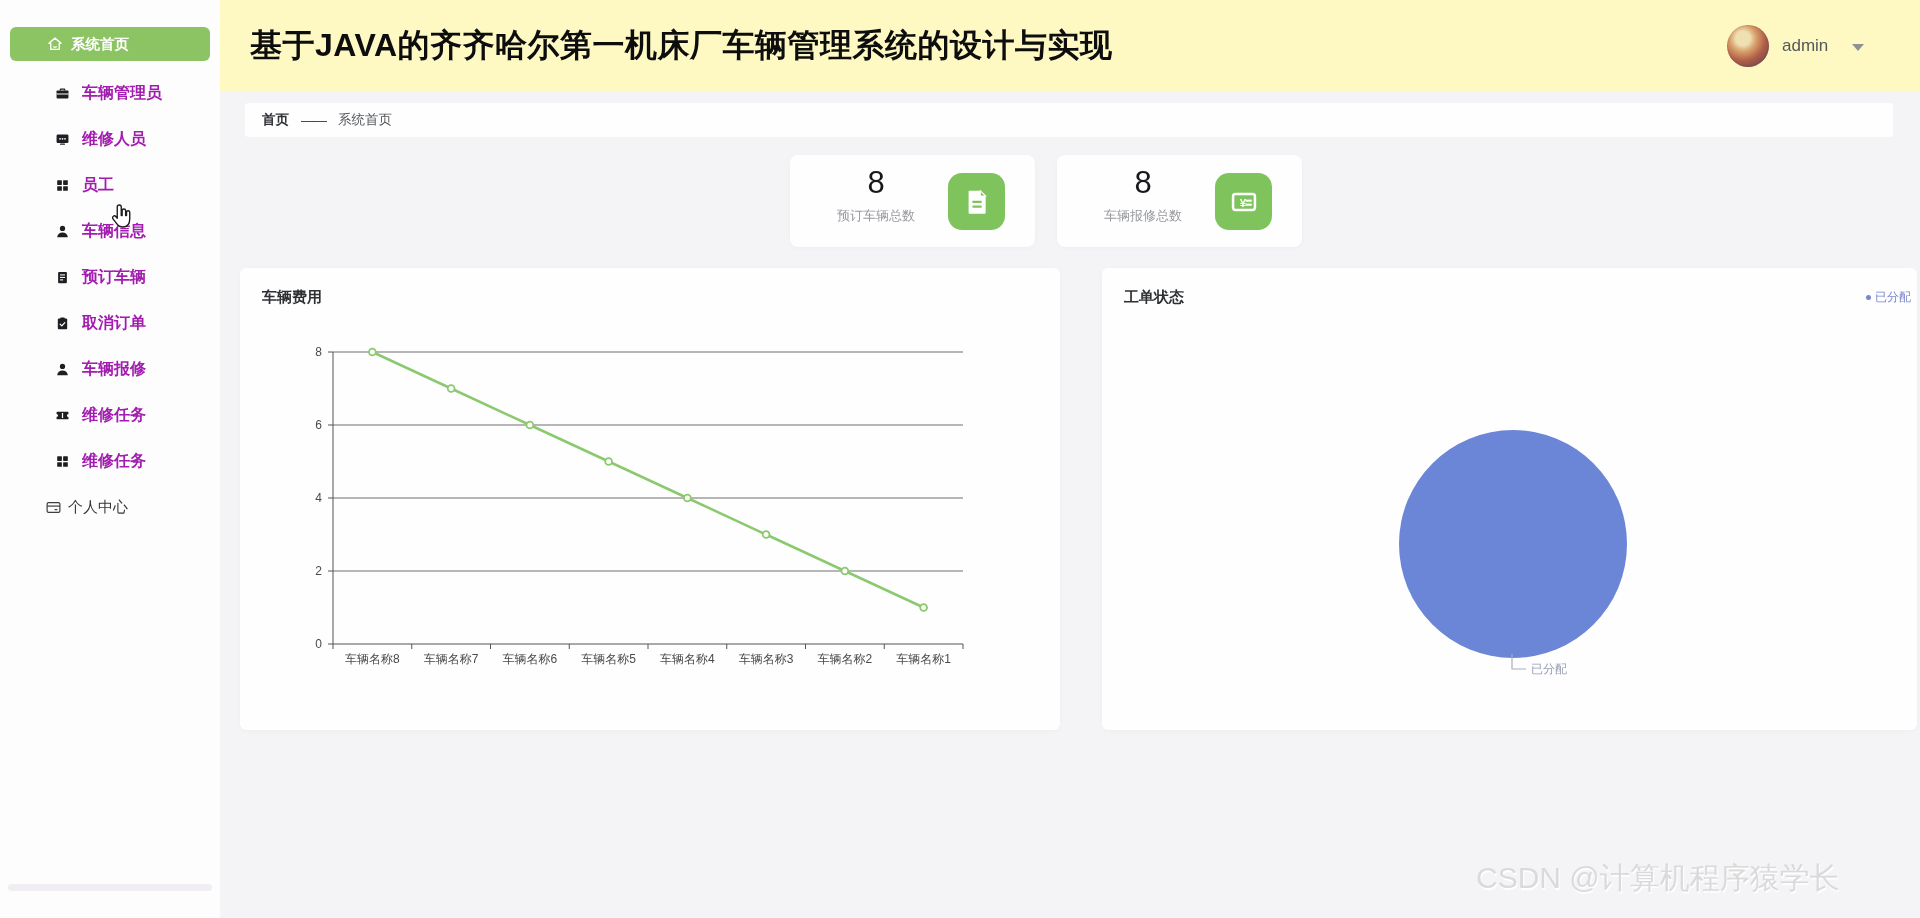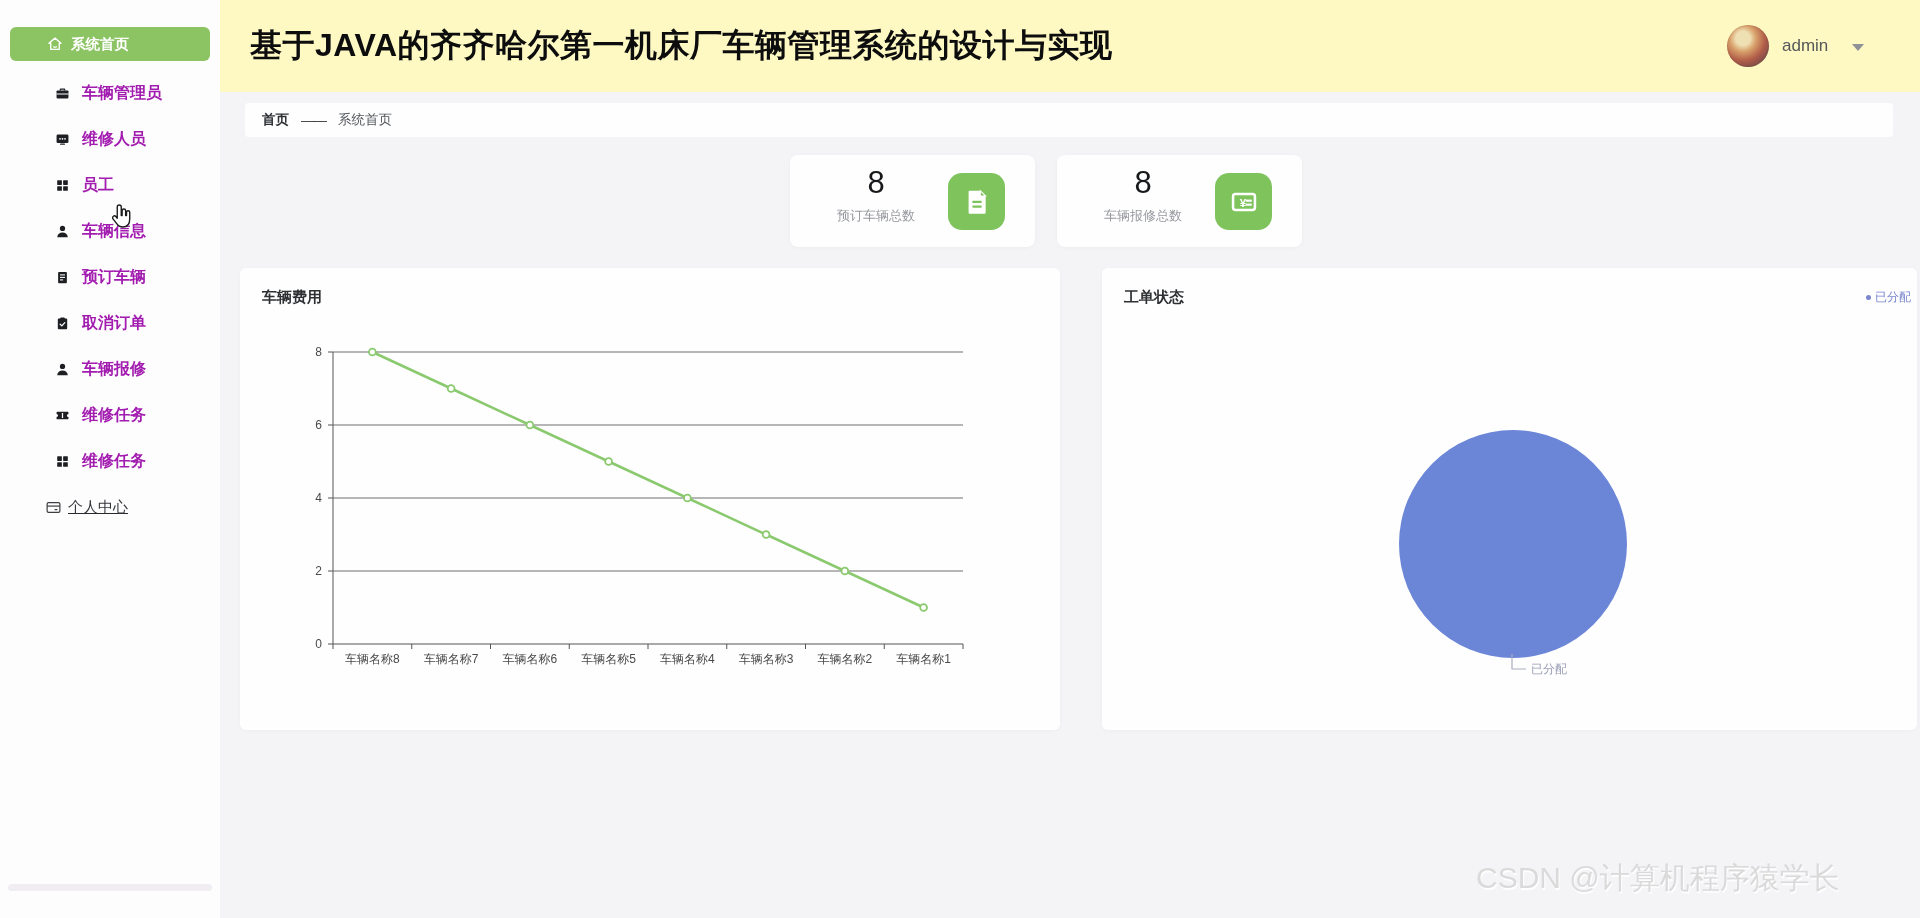--- a/index.html
+++ b/index.html
@@ -21,21 +21,21 @@
   
   .sidebar{position:absolute;left:0;top:0;width:220px;height:918px;background:#fefdfe;}
   .active-pill{position:absolute;left:10px;top:27px;width:200px;height:34px;border-radius:6px;
     background:#8cc464;display:flex;align-items:center;padding-left:37px;box-sizing:border-box;color:#fff;}
   .active-pill .mi{width:16px;height:16px;margin-right:8px;flex:0 0 auto;}
   .active-pill .ml{font-size:14.5px;font-weight:600;}
   .menu{position:absolute;left:0;top:70px;width:220px;}
   .m-row{height:46px;display:flex;align-items:center;padding-left:55px;box-sizing:border-box;color:#26282b;cursor:pointer;}
   .m-row .mi{width:15px;height:15px;margin-right:12px;flex:0 0 auto;color:#1d1f22;}
   .m-row .ml{font-size:16px;font-weight:600;color:#a21caf;}
-  .m-row.personal{padding-left:45px;text-decoration:underline;}
+  .m-row.personal{padding-left:45px;}
   .m-row.personal .mi{width:17px;height:17px;margin-right:6px;color:#3c3e41;}
   .m-row.personal .ml{font-weight:400;font-size:15px;color:#333639;}
   .side-divider{position:absolute;left:8px;top:884px;width:204px;height:7px;border-radius:4px;background:#f0eef2;}
   .cursor{position:absolute;left:106px;top:202px;width:30px;height:32px;z-index:50;}
   
   .breadcrumb{position:absolute;left:245px;top:103px;width:1648px;height:34px;background:#fefeff;border-radius:4px;
     display:flex;align-items:center;padding-left:17px;box-sizing:border-box;font-size:13.5px;}
   .bc-home{font-weight:700;color:#2f3135;}
   .bc-sep{margin:0 12px;color:#303235;letter-spacing:-1px;}
   .bc-cur{color:#54575b;}

